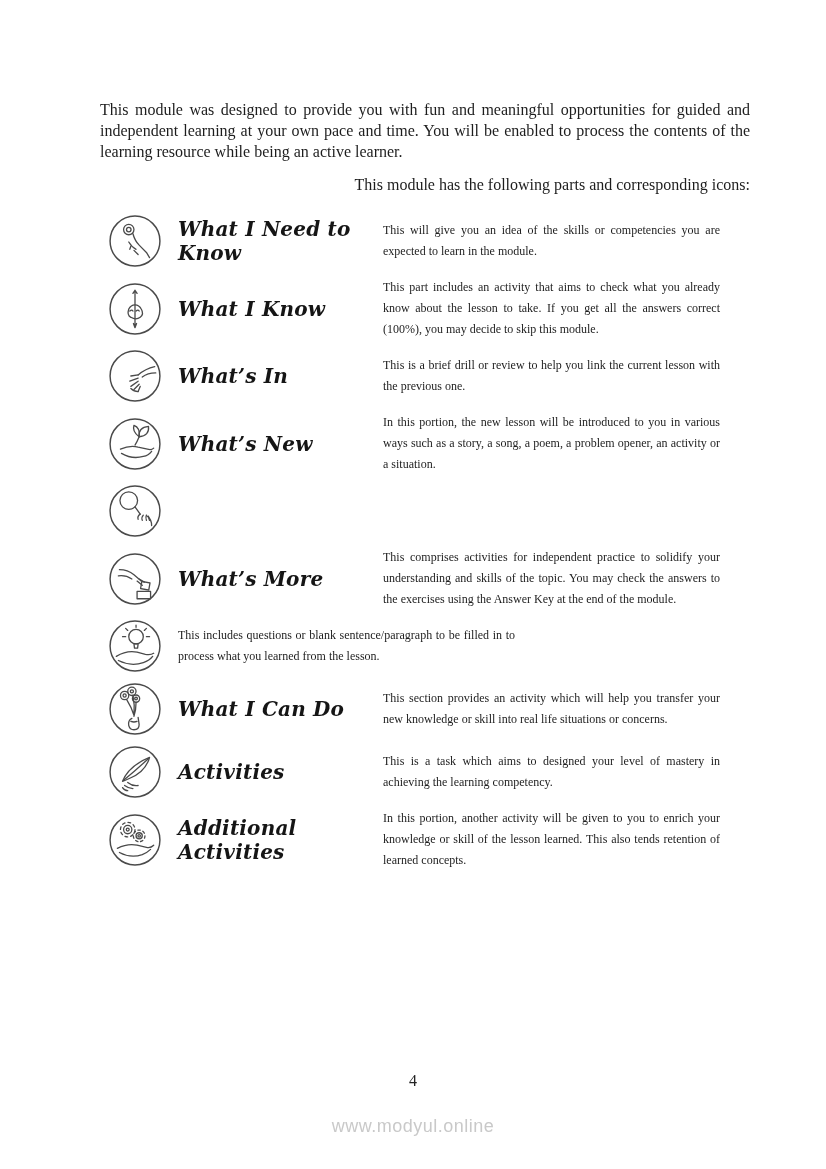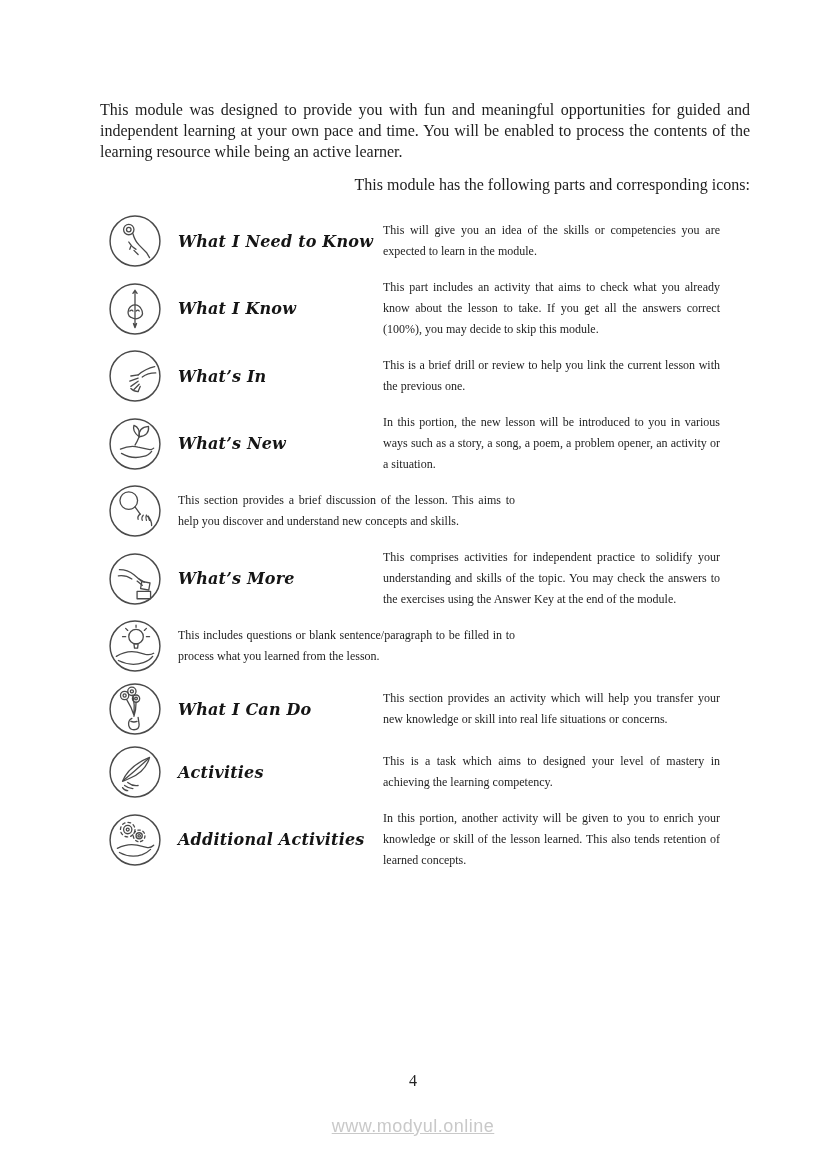--- a/index.html
+++ b/index.html
@@ -19,33 +19,33 @@
   .row { display:flex; align-items:center; margin-bottom:9px; }
   .icon-cell { flex:none; width:78px; display:flex; }
   .icon-wrap { margin-left:8px; width:54px; height:54px; display:block; }
   .icn { width:54px; height:54px; display:block; stroke:#4a4a4a; fill:none;
          stroke-width:1.25; stroke-linecap:round; stroke-linejoin:round; }
   .icn .ring { stroke-width:1.4; }
   .label-cell { flex:none; width:205px; }
   .part-label {
     font-family:"DejaVu Serif", serif;
     font-weight:bold; font-style:italic;
-    font-size:16px; letter-spacing:0.2px; color:#151515;
+    font-size:20px; letter-spacing:0.2px; color:#151515;
   }
   .desc-cell { flex:none; width:337px; }
   .part-desc { margin:0; font-size:12px; line-height:21px; text-align:justify; }
   .page-number {
     position:absolute; top:1072px; left:0; width:100%;
     text-align:center; font-size:16px; color:#222;
   }
   .watermark {
     position:absolute; top:1116px; left:0; width:100%;
     text-align:center;
     font-family:"Liberation Sans", sans-serif;
-    font-size:18px; color:#c9c9c9; letter-spacing:0.5px;text-decoration:underline;
+    font-size:18px; color:#c9c9c9; letter-spacing:0.5px;
   }
 </style>
 </head>
 <body>
 
 <div class="page">
   <div class="content">
 
     <p class="body-text">This module was designed to provide you with fun and meaningful opportunities for guided and independent learning at your own pace and time. You will be enabled to process the contents of the learning resource while being an active learner.</p>
     <p class="body-text parts-intro">This module has the following parts and corresponding icons:</p>
@@ -135,23 +135,20 @@
         <div class="icon-cell">
           <span class="icon-wrap">
             <svg class="icn" viewBox="0 0 52 52">
               <circle class="ring" cx="26" cy="26" r="24"></circle>
               <circle cx="20" cy="16" r="8.5"></circle>
               <path d="M26 22 l5 7"></path>
               <path d="M31 29 q-3 2-2 5 M34 30 q-2 2-1 5 M37 30 q-1 2 0 5 M39 31 q0 2 1 4"></path>
               <path d="M38 31 q4 3 4 9"></path>
             </svg>
           </span>
-        </div>
-        <div class="desc-cell">
-          <p class="part-desc">This section provides a brief discussion of the lesson. This aims to help you discover and understand new concepts and skills.</p>
         </div>
       </div>
 
       <div class="row">
         <div class="icon-cell">
           <span class="icon-wrap">
             <svg class="icn" viewBox="0 0 52 52">
               <circle class="ring" cx="26" cy="26" r="24"></circle>
               <path d="M11 17 q8 0 14 5 l7 6 M10 23 q7-1 13 3"></path>
               <path d="M30 26 l5 3 M28 28 l5 4"></path>

